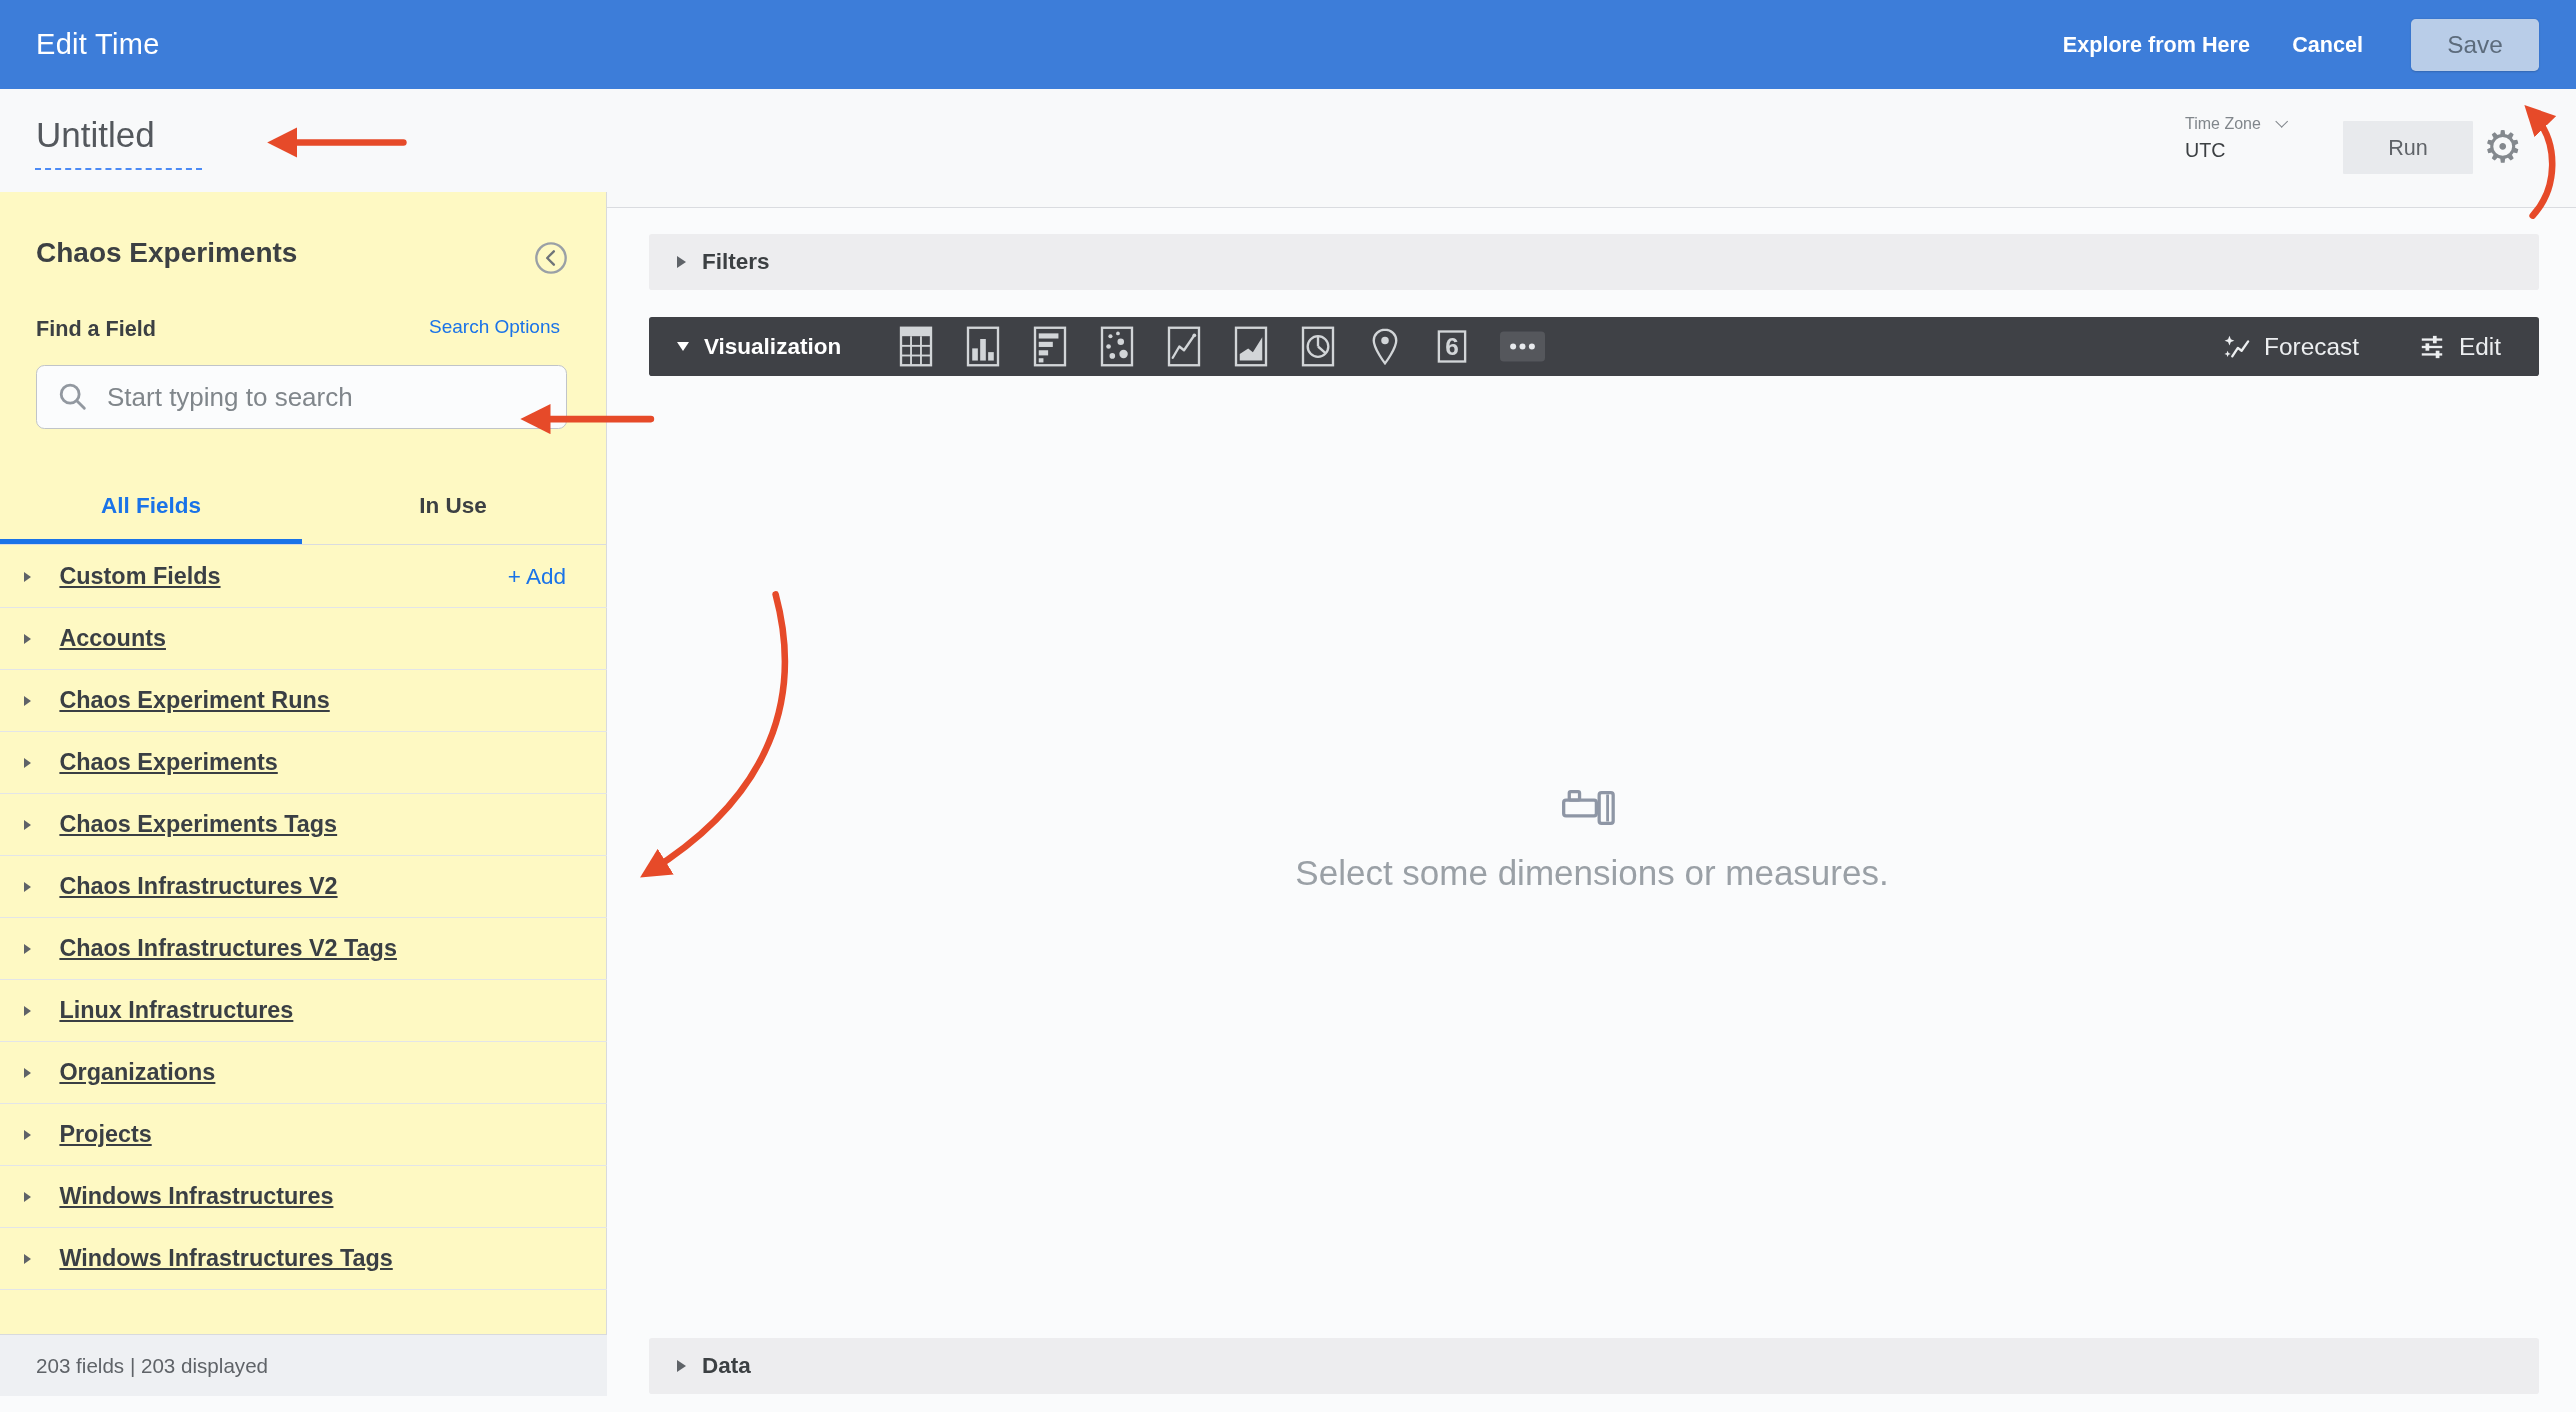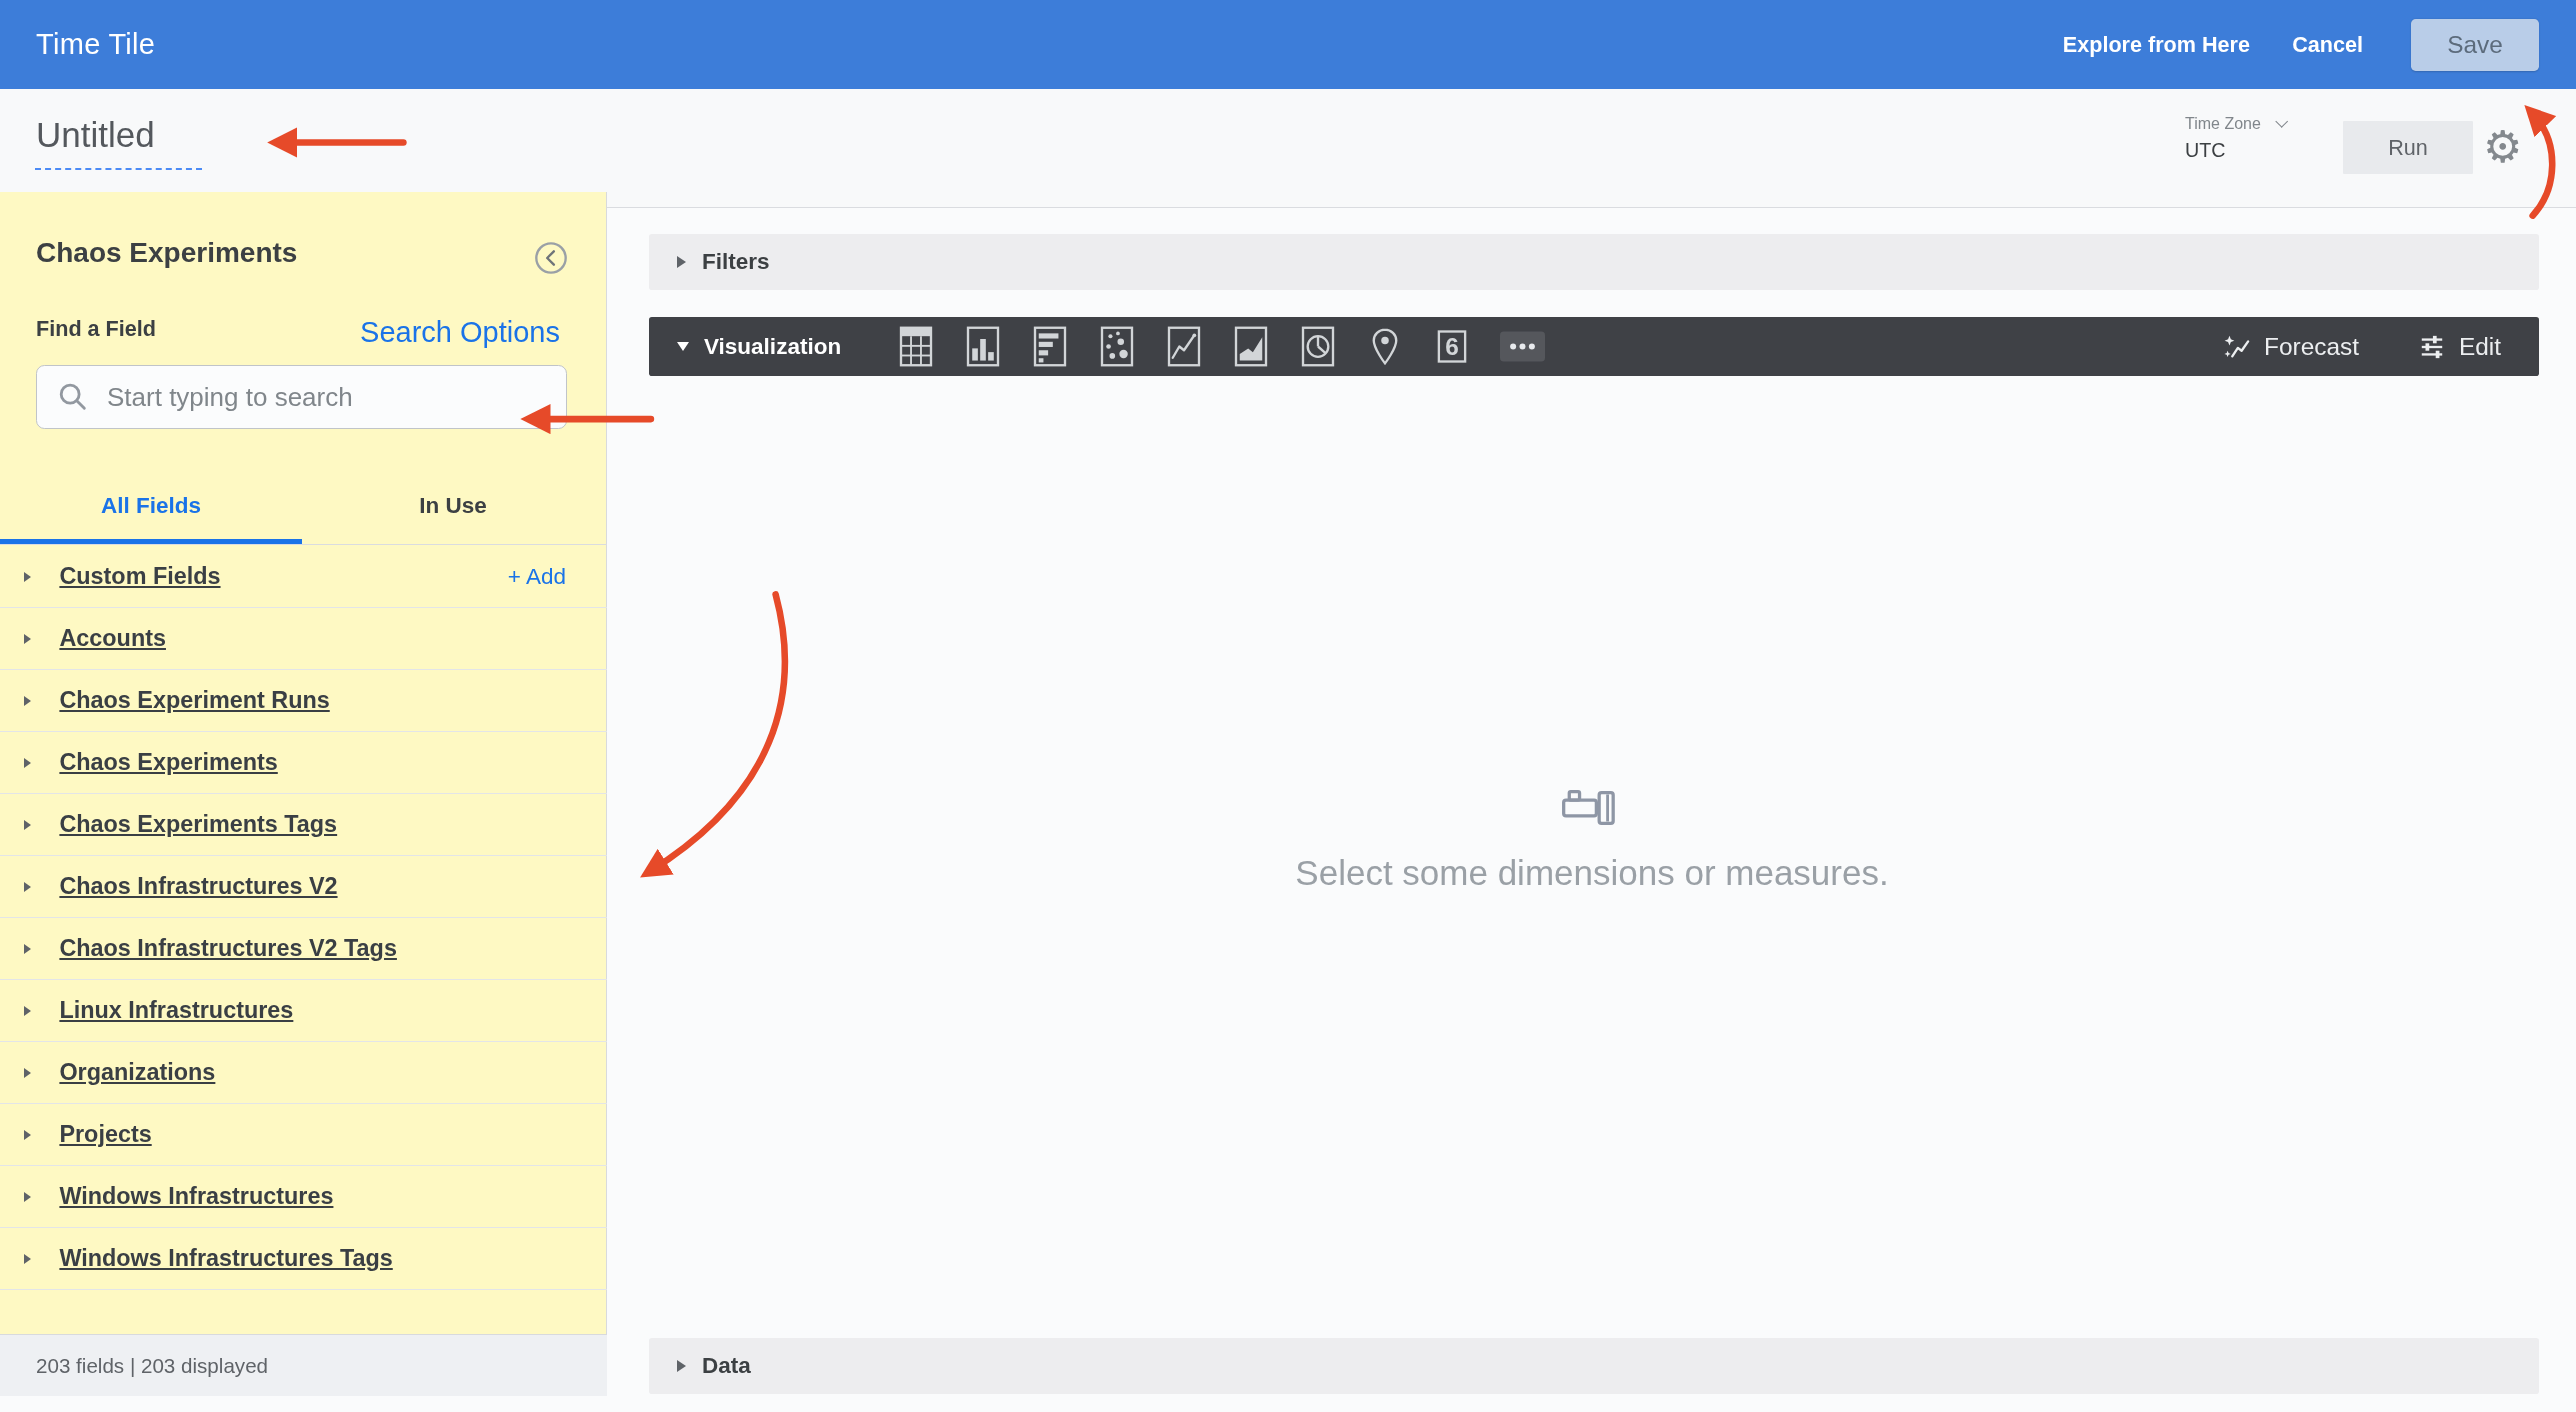--- a/index.html
+++ b/index.html
@@ -34,21 +34,21 @@
     color:#5f6368; font-size:21.6px; font-weight:500; cursor:pointer; }
   .gear { position:absolute; left:2483px; top:27px; font-size:44px; color:#84898e; cursor:pointer;
     line-height:1.4; }
 
   
   .sidebar { position:absolute; left:0; top:192px; width:607px; height:1204px; background:#fef9c3;
     border-right:0.9px solid #d8dadd; }
   .sb-title { position:absolute; left:36px; top:45px; font-size:28px; font-weight:700; color:#3c4043; }
   .sb-collapse { position:absolute; left:533px; top:48px; width:36px; height:36px; cursor:pointer; }
   .sb-find { position:absolute; left:36px; top:124px; font-size:21.6px; font-weight:700; color:#3c4043; }
-  .sb-searchopts { position:absolute; right:46px; top:124px; font-size:29px; color:#1a73e8; cursor:pointer; }
+  .sb-searchopts { position:absolute; right:46px; top:124px; font-size:19px; color:#1a73e8; cursor:pointer; }
   .sb-search { position:absolute; left:36px; top:173px; width:531px; height:64px; background:#fbfcfd;
     border:1.9px solid #c0c4c9; border-radius:8.4px; display:flex; align-items:center; }
   .sb-search svg { margin-left:19px; }
   .sb-search input { border:none; outline:none; background:transparent; margin-left:17px;
     font-size:26px; color:#3c4043; width:413px; font-family:Liberation Sans, sans-serif; }
   .sb-search input::placeholder { color:#80868b; }
   .tabs { position:absolute; left:0; top:287px; width:607px; height:53px; display:flex; }
   .tab { width:302px; text-align:center; font-size:22.5px; font-weight:700; color:#3c4043;
     line-height:53px; cursor:pointer; }
   .tab.active { color:#1a73e8; }
@@ -89,21 +89,21 @@
   .empty-text { position:absolute; left:0; top:645px; width:1968px; text-align:center;
     font-size:35px; color:#9aa0a6; }
 
   
   .overlay { position:absolute; left:0; top:0; width:2576px; height:1412px; pointer-events:none; z-index:50; }
 </style>
 </head>
 <body>
 
 <div class="topbar">
-  <div class="topbar-title">Time Tile</div>
+  <div class="topbar-title">Edit Time</div>
   <div class="topbar-link link-explore">Explore from Here</div>
   <div class="topbar-link link-cancel">Cancel</div>
   <div class="btn-save">Save</div>
 </div>
 
 <div class="headerbar">
   <div class="tile-title">Untitled</div>
   <div class="tile-title-underline"></div>
   <div class="tz">
     <div class="tz-label">

